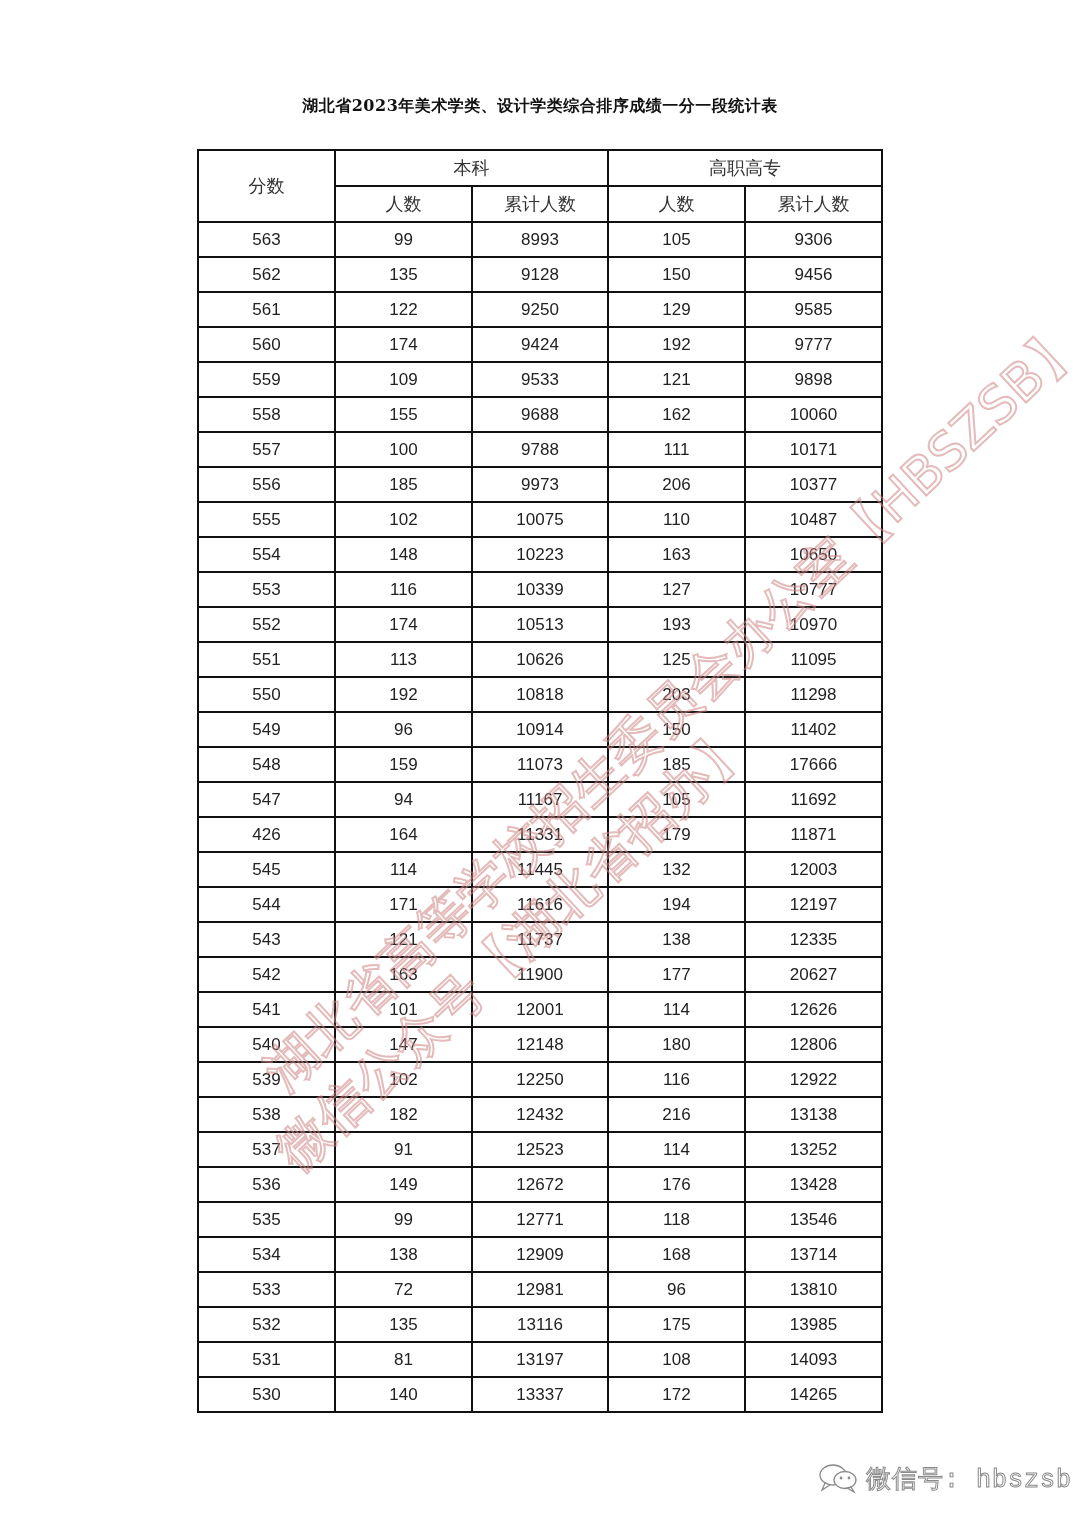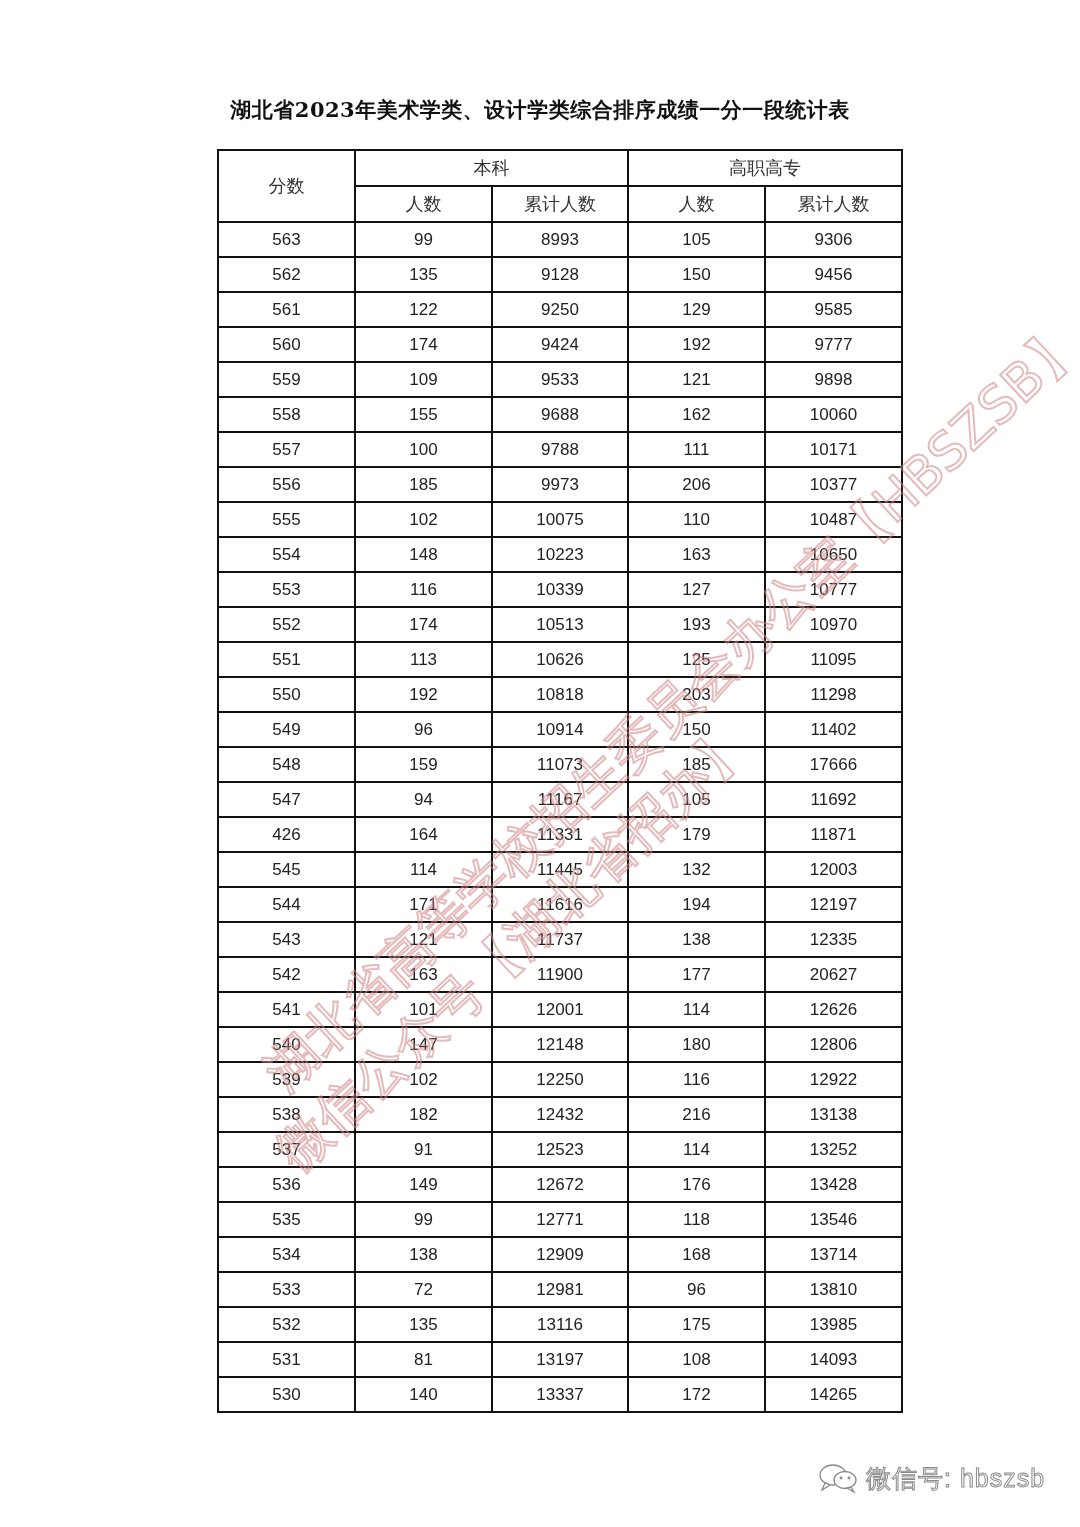--- a/index.html
+++ b/index.html
@@ -16,32 +16,31 @@
     color: #1a1a1a;
   }
   .doc-title {
     position: absolute;
     left: 0;
     top: 96px;
     width: 1080px;
     text-align: center;
     font-family: "DejaVu Serif", "Liberation Serif", serif;
     font-weight: bold;
-    font-size: 21px;
+    font-size: 16px;
     letter-spacing: 0.5px;
     color: #111;
   }
   table.score-table {
     position: absolute;
     left: 197px;
     top: 149px;
     width: 684px;
     border-collapse: collapse;
     table-layout: fixed;
-    margin-left: 20px;
   }
   table.score-table td, table.score-table th {
     border: 2px solid #111;
     text-align: center;
     vertical-align: middle;
     padding: 0;
     font-weight: normal;
     color: #222;
   }
   table.score-table th {
@@ -85,21 +84,21 @@
     align-items: center;
     gap: 6px;
     color: #ffffff;
   }
   .wechat-icon {
     width: 42px;
     height: 32px;
     display: inline-block;
   }
   .wechat-text {
-    font-family: Liberation Sans, sans-serif;
+    font-family: Liberation Mono, monospace;
     font-size: 25px;
     color: #fff;
     -webkit-text-stroke: 1px #8a8a8a;
     letter-spacing: 1px;
     text-align: right;
   }
 </style>
 </head>
 <body>
 

